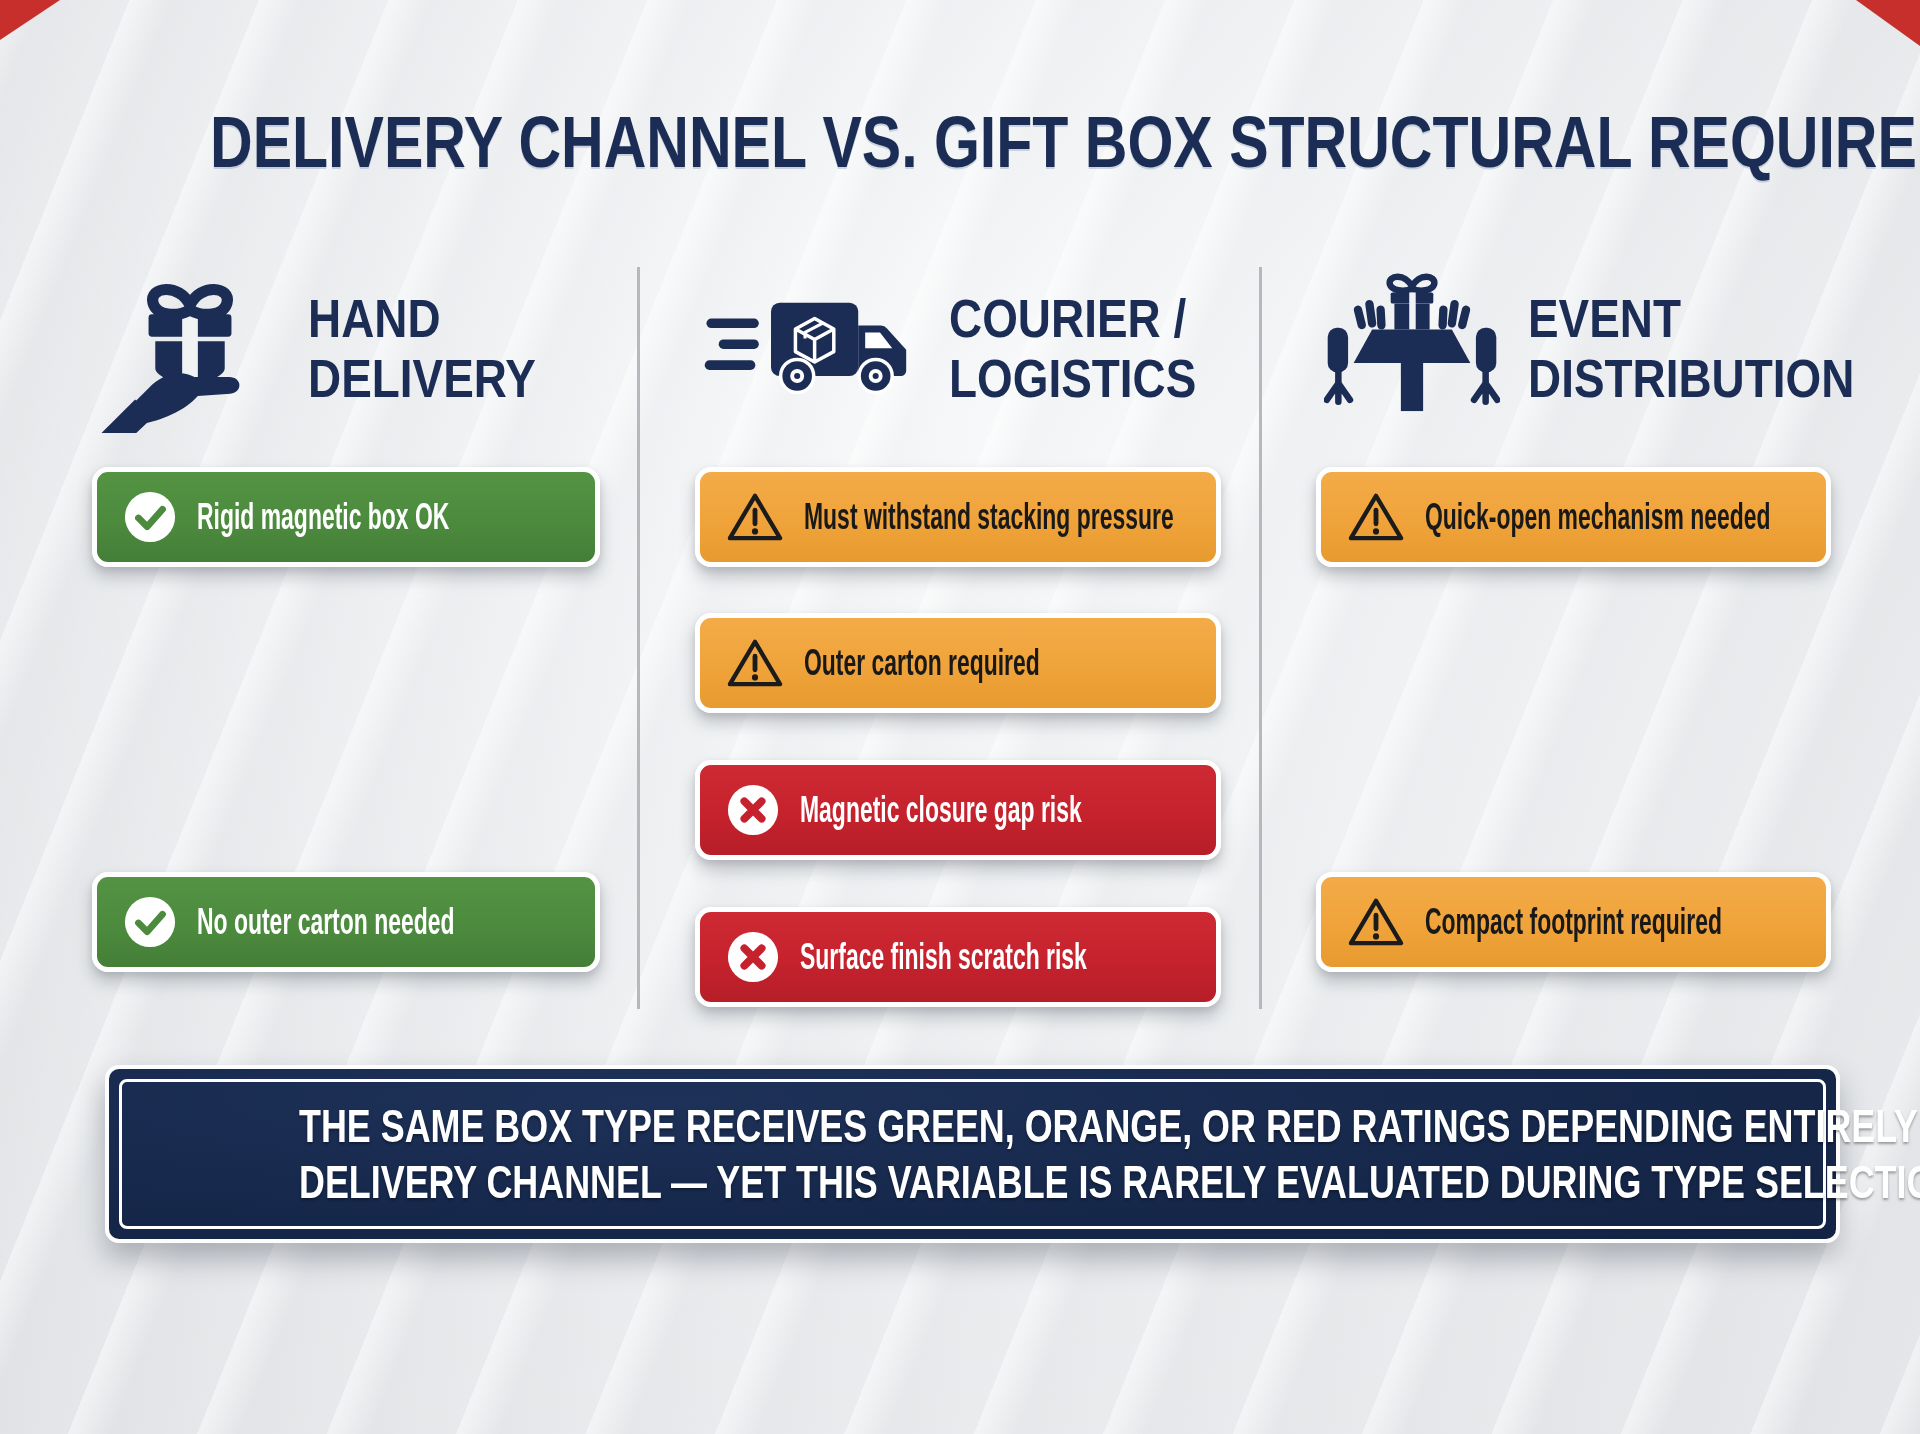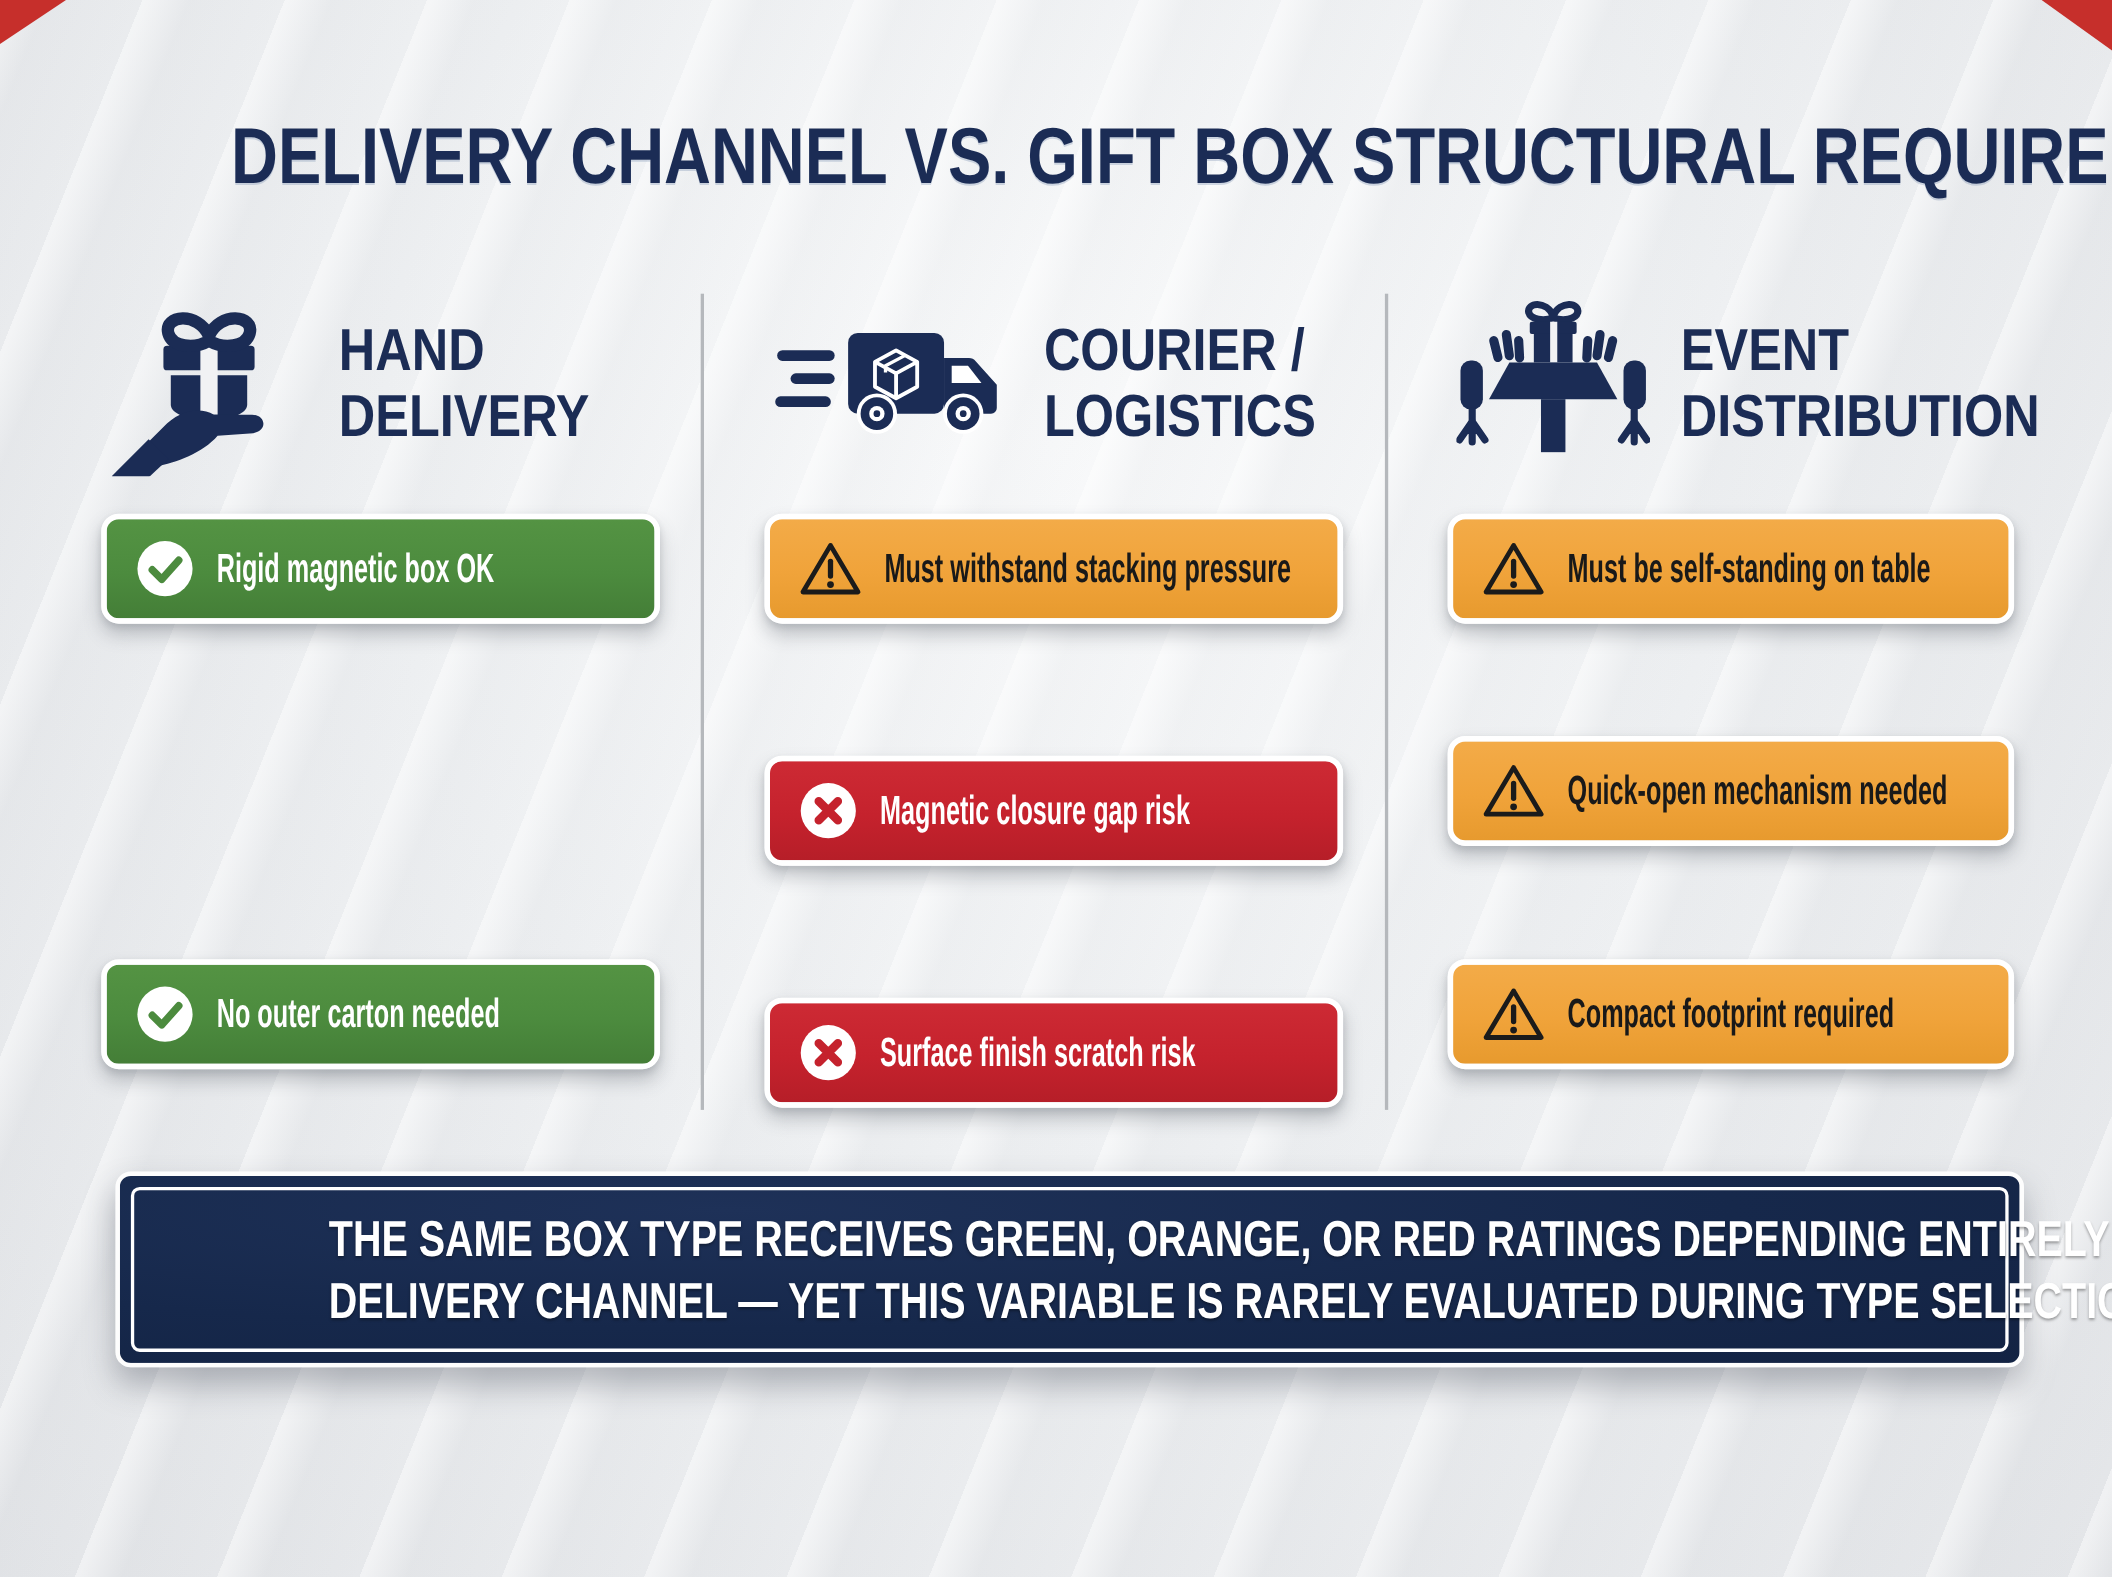--- a/index.html
+++ b/index.html
@@ -187,20 +187,28 @@
       </div>
       <ul class="items items-5">
         <li class="pill" data-status="warn">
 
           <svg class="pill-icon icon-warn" width="58" height="52">
               <use href="#i-warn"></use>
             </svg>
 
           <span class="label">Must withstand stacking pressure</span>
         </li>
+        <li class="pill" data-status="warn">
+
+          <svg class="pill-icon icon-warn" width="58" height="52">
+              <use href="#i-warn"></use>
+            </svg>
+
+          <span class="label">Outer carton required</span>
+        </li>
         <li class="pill" data-status="risk">
 
           <svg class="pill-icon icon-risk" width="54" height="54">
               <use href="#i-x"></use>
             </svg>
           <span class="label">Magnetic closure gap risk</span>
         </li>
         <li class="pill" data-status="risk">
 
           <svg class="pill-icon icon-risk" width="54" height="54">
@@ -245,28 +253,20 @@
           <span class="stretch">DISTRIBUTION</span>
         </h2>
       </div>
       <ul class="items items-4">
         <li class="pill" data-status="warn">
 
           <svg class="pill-icon icon-warn" width="58" height="52">
               <use href="#i-warn"></use>
             </svg>
 
-          <span class="label">Must be self-standing on table</span>
-        </li>
-        <li class="pill" data-status="warn">
-
-          <svg class="pill-icon icon-warn" width="58" height="52">
-              <use href="#i-warn"></use>
-            </svg>
-
           <span class="label">Quick-open mechanism needed</span>
         </li>
         <li class="pill" data-status="warn">
 
           <svg class="pill-icon icon-warn" width="58" height="52">
               <use href="#i-warn"></use>
             </svg>
 
           <span class="label">Compact footprint required</span>
         </li>

